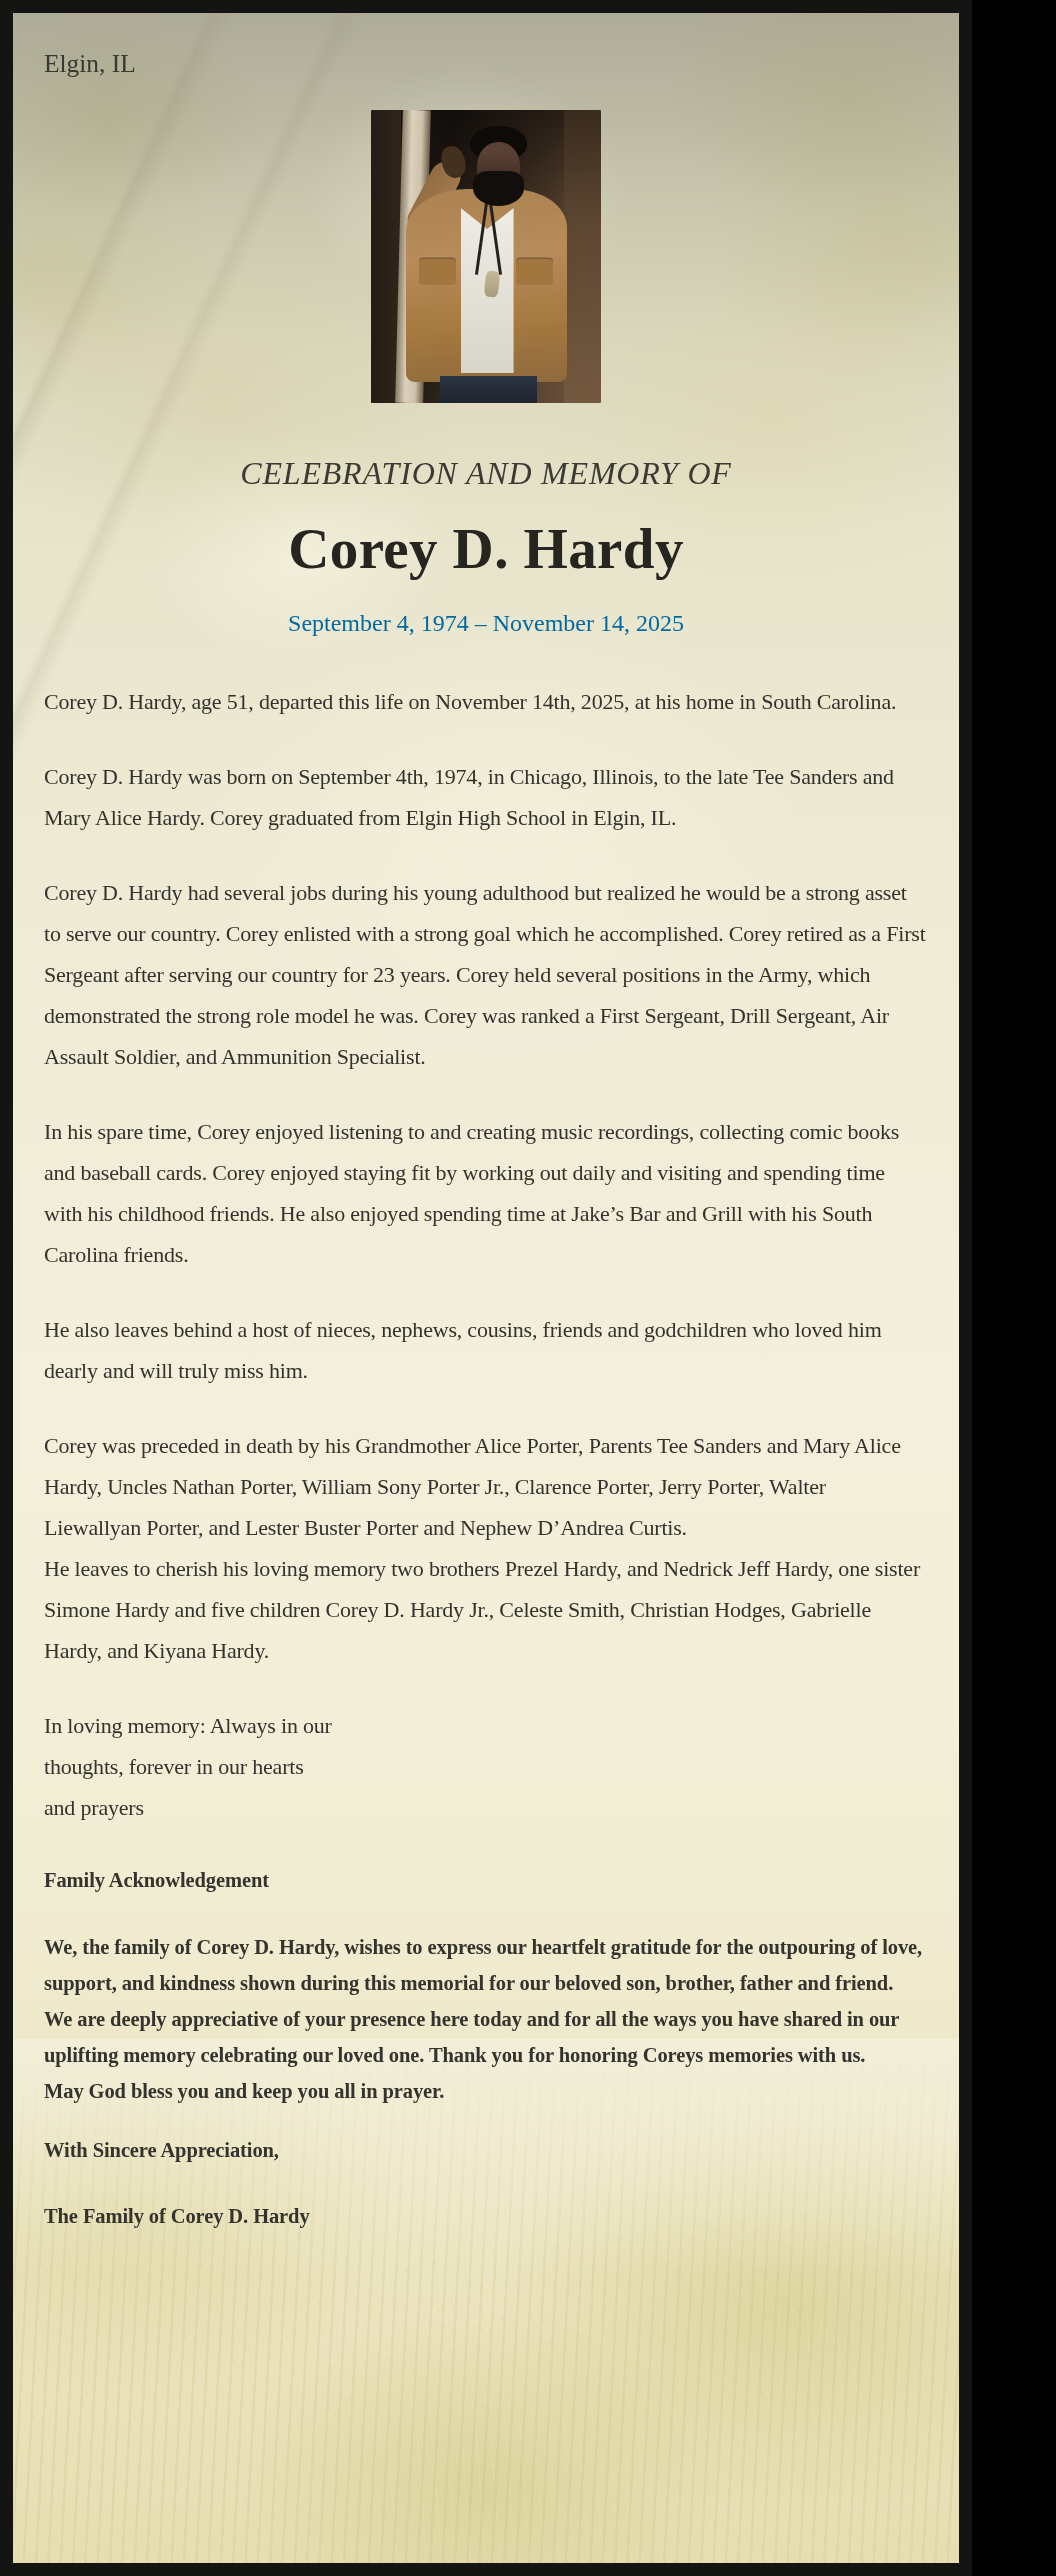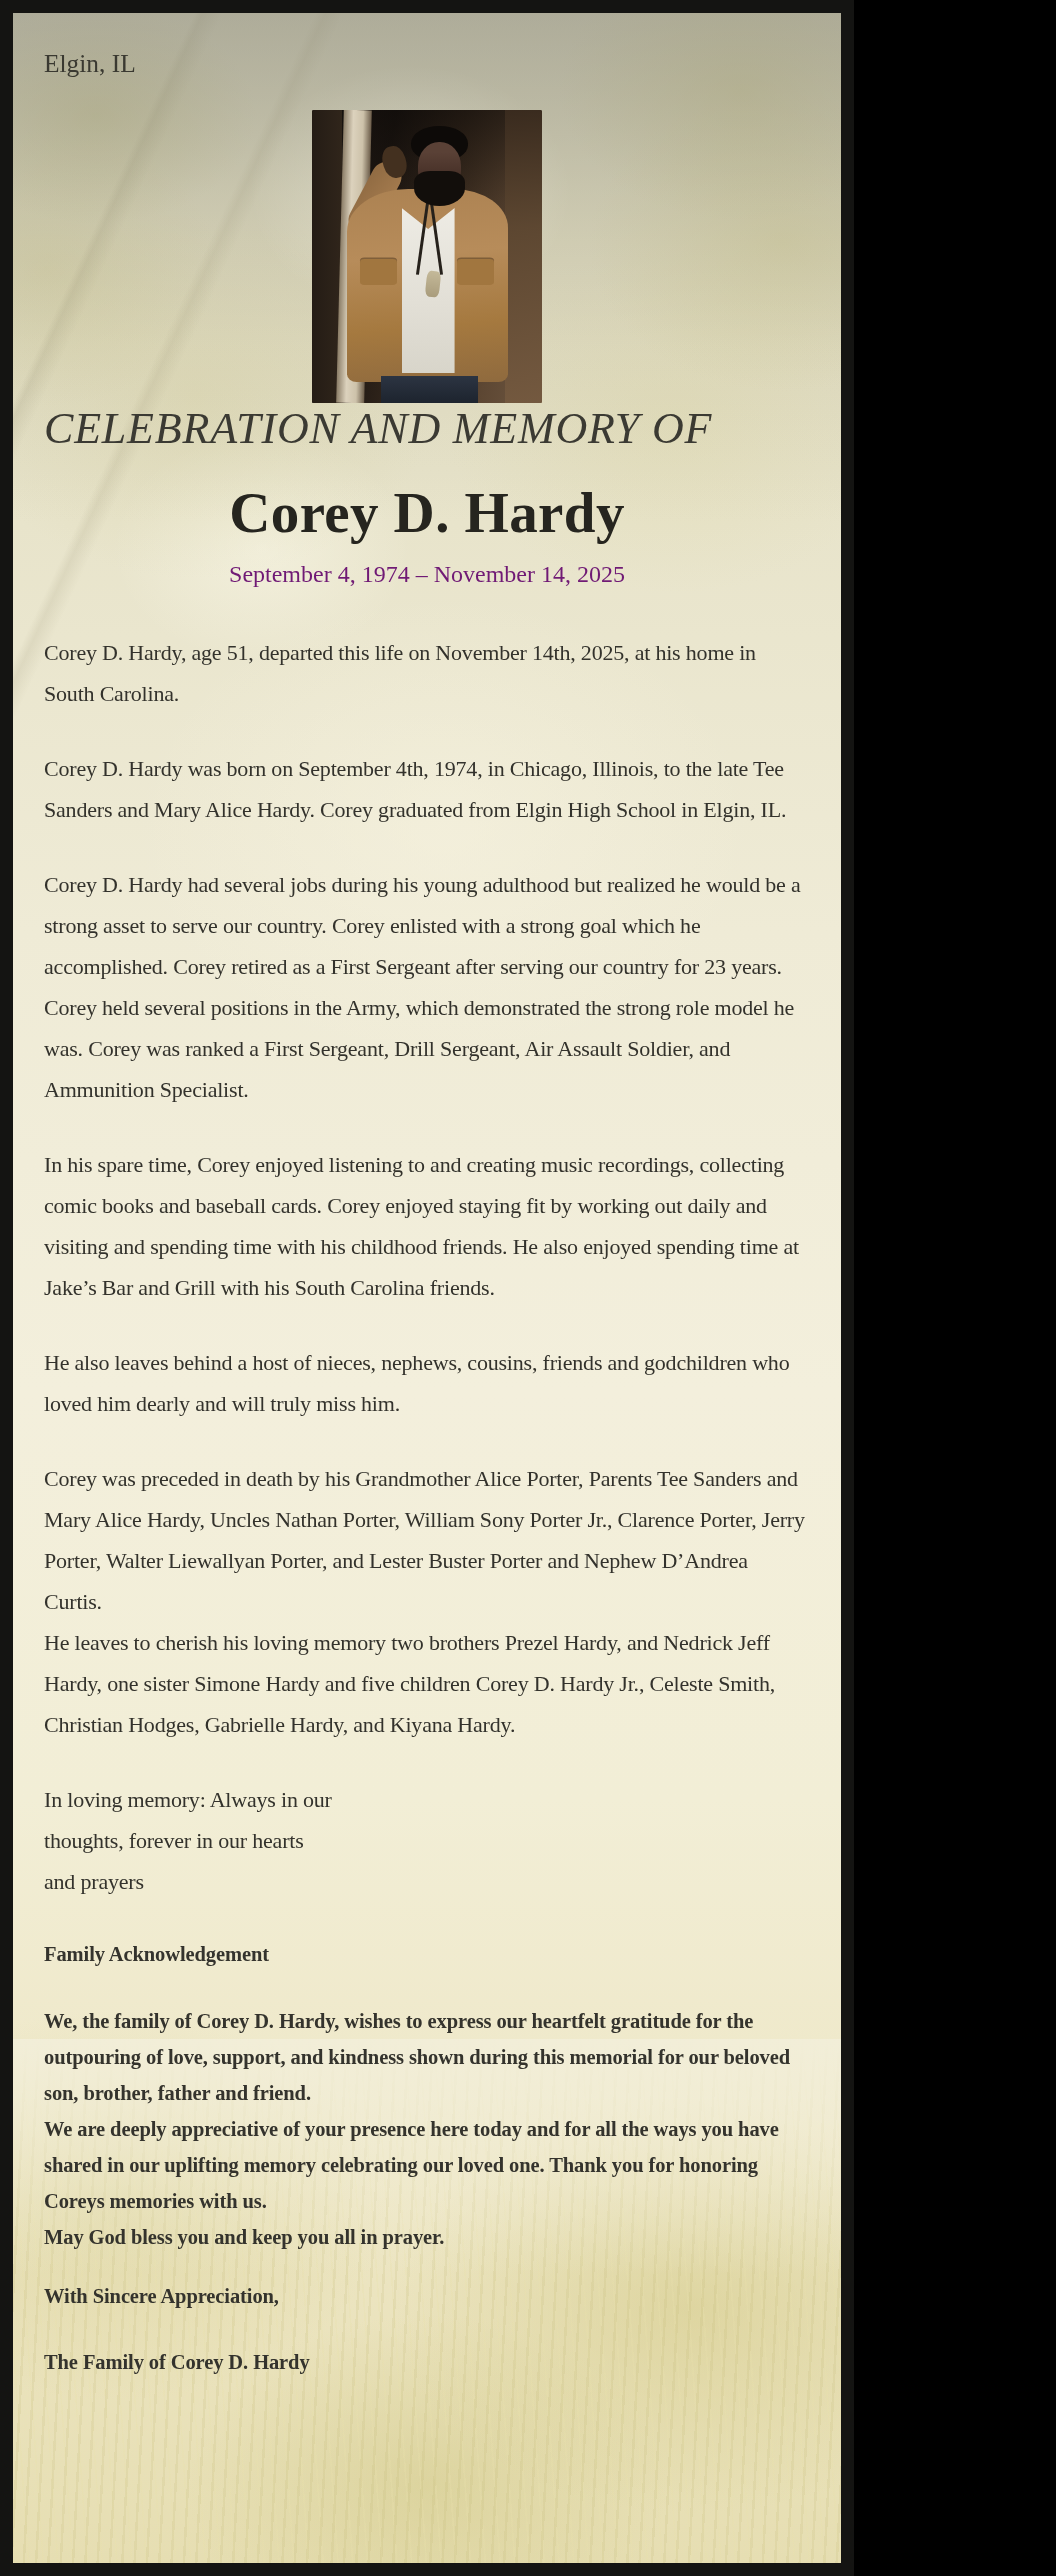--- a/index.html
+++ b/index.html
@@ -1,18 +1,18 @@
 <!DOCTYPE html>
 <html style="font-size:13px"><head>
 <meta charset="utf-8">
 <style>
   html, body { margin: 0; padding: 0; background: #000; }
   .page {
     position: relative;
-    width: 854px;
+    width: 972px;
     height: 2576px;
     box-sizing: border-box;
     border: 13px solid #141412;
     background: #efebd6;
     overflow: hidden;
     font-family: "Liberation Serif", "DejaVu Serif", serif;
     color: #32312c;
   }
   
   .bg {
@@ -78,25 +78,25 @@
   .ph-neck-r { left: 53.5%; top: 31.5%; width: 1.2%; height: 25%; background: #26211b; transform: rotate(-8deg); }
   .ph-pendant { left: 49.5%; top: 55%; width: 6%; height: 9%;
     background: linear-gradient(180deg, #c4b999, #a99c7c); border-radius: 30%; transform: rotate(6deg); }
   .ph-pocket-l { left: 21%; top: 51%; width: 16%; height: 9%; background: #a1763f; border-radius: 12%;
     box-shadow: 0 -1.6px 0 rgba(60,40,20,.45); }
   .ph-pocket-r { left: 63%; top: 51%; width: 16%; height: 9%; background: #a1763f; border-radius: 12%;
     box-shadow: 0 -1.6px 0 rgba(60,40,20,.45); }
   .ph-jeans { left: 30%; bottom: 0; width: 42%; height: 9%; background: linear-gradient(180deg, #2c3442, #1d242e); }
 
   
-  .eyebrow { font-style: italic;
-    font-size: 44px; letter-spacing: 0.8px; color: #3b3a33; line-height: 1.2; }
+  .eyebrow { margin-top: 51px; text-align: center; font-style: italic;
+    font-size: 32px; letter-spacing: 0.8px; color: #3b3a33; line-height: 1.2; }
   .name { margin: 24.6px 0 0; text-align: center; font-size: 57px; font-weight: 700;
     letter-spacing: 0.4px; color: #26251f; line-height: 1.15; }
-  .dates { margin-top: 16px; text-align: center; font-size: 24px; color: #701a75; }
+  .dates { margin-top: 28px; text-align: center; font-size: 24px; color: #0369a1; }
 
   
   .body { margin-top: 44px; font-size: 22px; line-height: 41px; letter-spacing: -0.2px; color: #33322c; }
   .body p { margin: 0 0 34px; white-space: pre-line; }
   .ack { font-size: 20.5px; line-height: 36px; letter-spacing: -0.1px; color: #34332d; font-weight: bold; }
   .ack-heading { margin: 8.2px 0 0; }
   .ack-body { margin: 31px 0 0; white-space: pre-line; }
   .closing { margin: 23px 0 4px; }
   .signature { margin: 29.5px 0 0; }
 </style>

